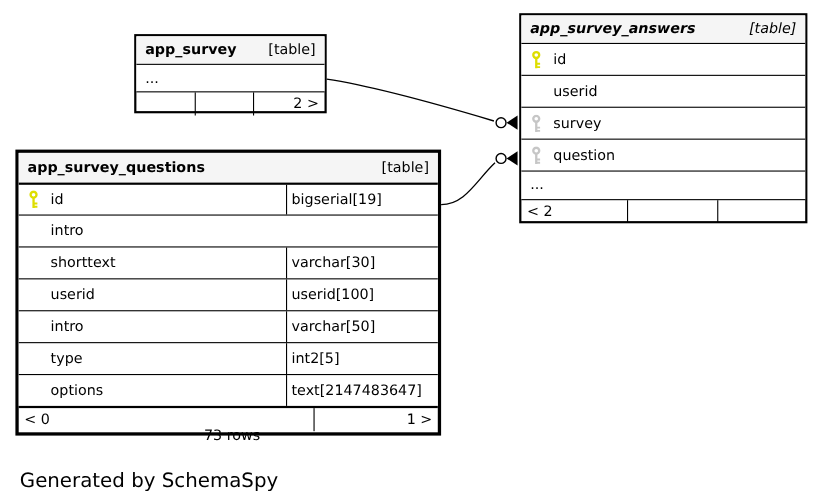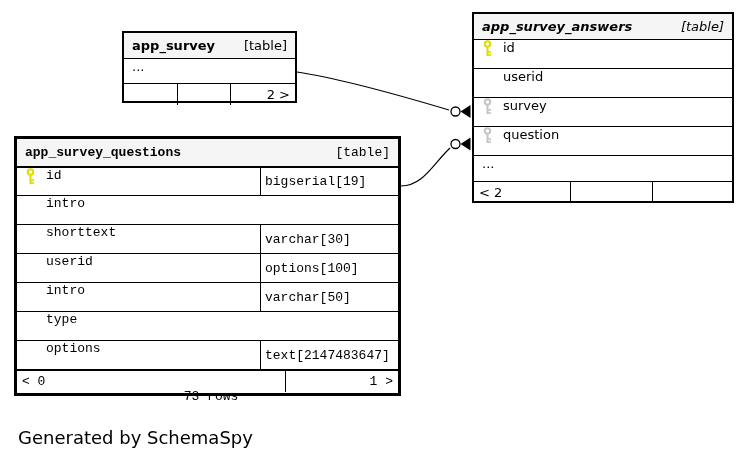--- a/index.html
+++ b/index.html
@@ -11,29 +11,29 @@
     font-family:"DejaVu Sans","Liberation Sans",sans-serif;
     font-size:13px;color:#000;
     overflow:hidden;
   }
   *{box-sizing:border-box;}
   .tbl{
     position:absolute;
     background:#fff;
     border:2px solid #000;
   }
-  .tbl.focus{border-width:3px;font-family:Liberation Mono, monospace;}
+  .tbl.focus{border-width:3px;}
   .thead{
     display:flex;justify-content:space-between;align-items:center;
     padding:0 8px;
   }
   .tname{font-weight:bold;white-space:nowrap;}
   .tbadge{white-space:nowrap;margin-left:10px;}
   .trow{
-    display:flex;align-items:flex-start;
+    display:flex;align-items:center;
     border-top:1px solid #000;
     background:#fff;
   }
   .focus .trow.first{border-top-width:2px;}
   .keycell{width:29px;display:flex;justify-content:center;align-items:center;flex:none;}
   .cname{flex:1;white-space:nowrap;}
   .noicon{padding-left:8px;}
   .ctype{
     width:138px;flex:none;align-self:stretch;
     border-left:1px solid #000;
@@ -174,30 +174,31 @@
       <span class="cname">intro</span>
     </div>
     <div class="trow">
       <span class="keycell"></span>
       <span class="cname">shorttext</span>
       <span class="ctype">varchar[30]</span>
     </div>
     <div class="trow">
       <span class="keycell"></span>
       <span class="cname">userid</span>
-      <span class="ctype">options[100]</span>
+      <span class="ctype">userid[100]</span>
     </div>
     <div class="trow">
       <span class="keycell"></span>
       <span class="cname">intro</span>
       <span class="ctype">varchar[50]</span>
     </div>
     <div class="trow">
       <span class="keycell"></span>
       <span class="cname">type</span>
+      <span class="ctype">int2[5]</span>
     </div>
     <div class="trow">
       <span class="keycell"></span>
       <span class="cname">options</span>
       <span class="ctype">text[2147483647]</span>
     </div>
     <div class="tfoot">
       <span class="fcell f0">&lt; 0</span>
       <span class="fcell f1 c">73 rows</span>
       <span class="fcell f2 r">1 &gt;</span>

